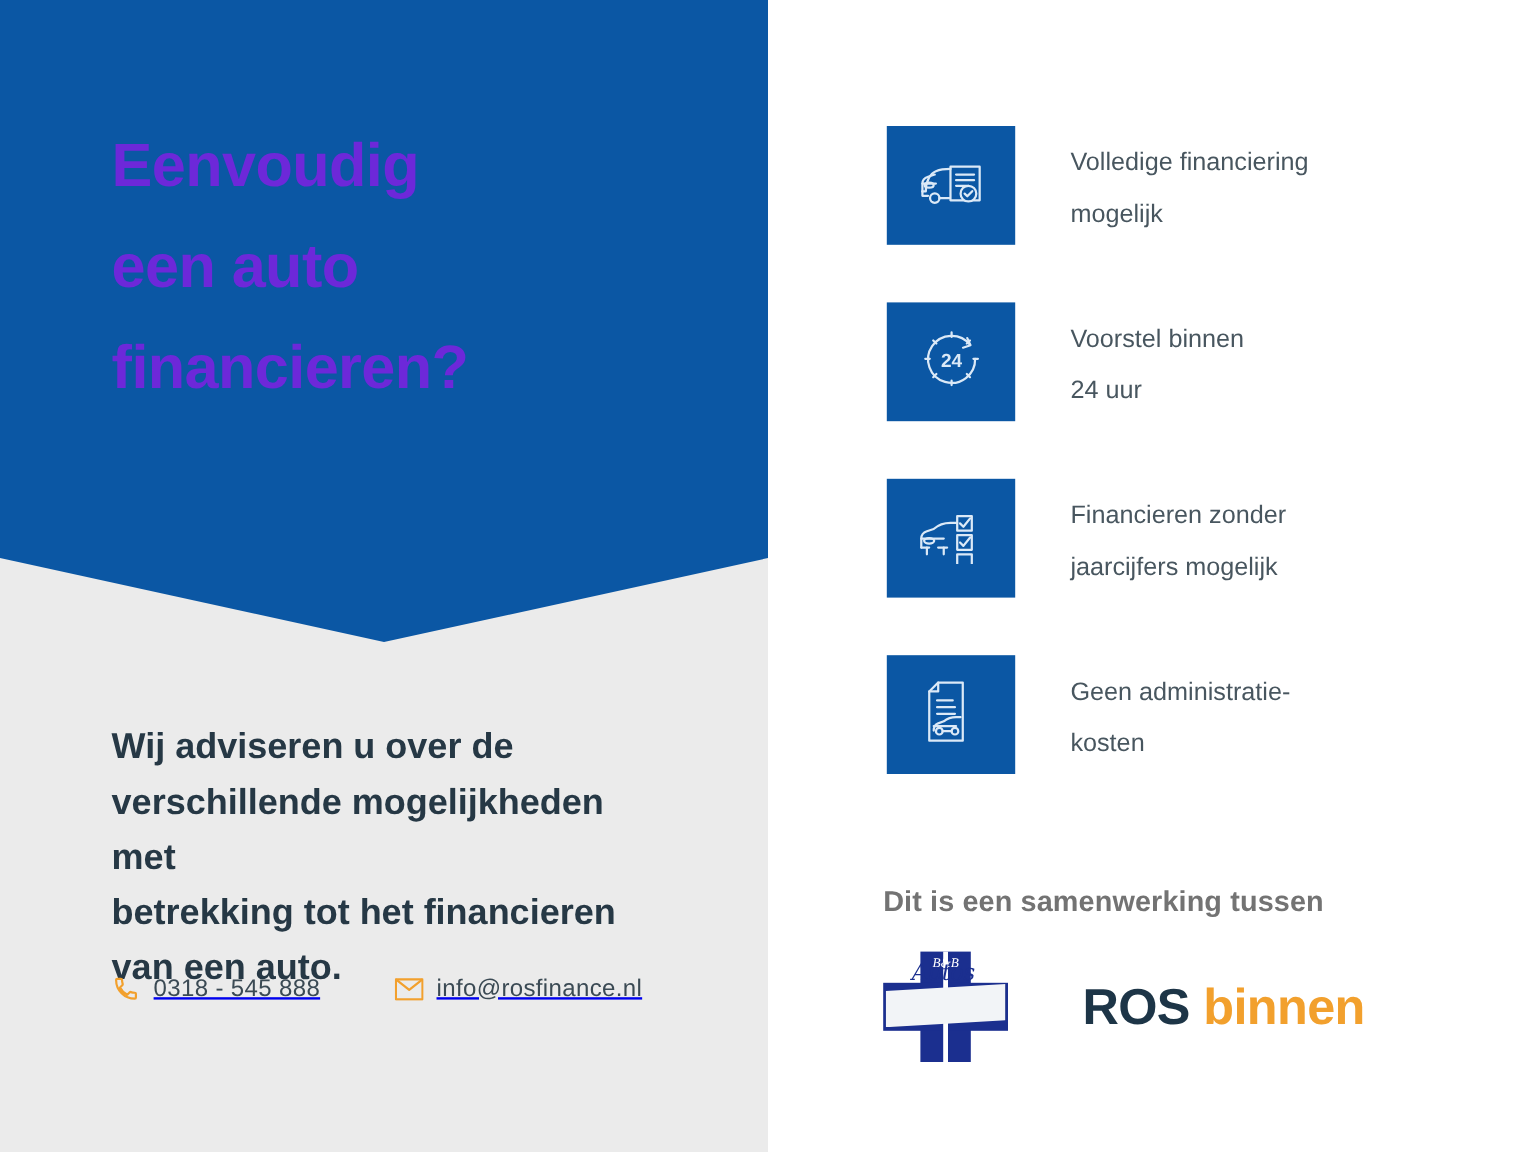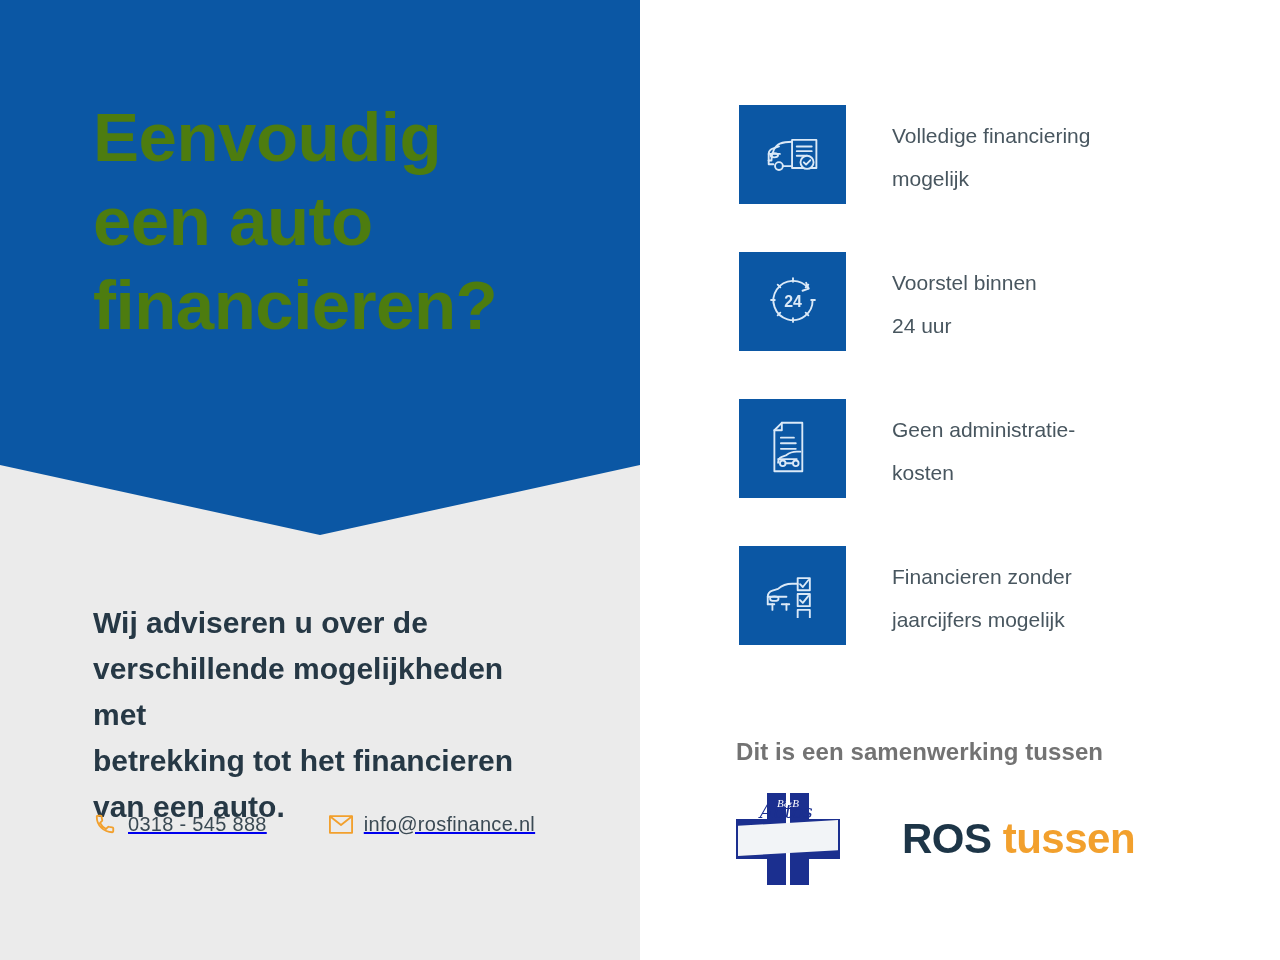--- a/index.html
+++ b/index.html
@@ -41,22 +41,22 @@
     background: #0B57A4;
     -webkit-clip-path: polygon(0 0, 640px 0, 640px 465px, 320px 535px, 0 465px);
     clip-path: polygon(0 0, 640px 0, 640px 465px, 320px 535px, 0 465px);
   }
 
   .headline {
     position: absolute;
     left: 93px;
     top: 96px;
     width: 520px;
-    color: #4d7c0f;
-    font-size: 69px;
+    color: #6d28d9;
+    font-size: 51px;
     line-height: 84px;
     font-weight: bold;
     letter-spacing: -0.5px;
     white-space: pre-line;
   }
 
   .body-copy {
     position: absolute;
     left: 93px;
     top: 600px;
@@ -313,72 +313,72 @@
             </svg>
           </span>
         </div>
         <div class="feature-label">Voorstel binnen
 24 uur</div>
       </div>
 
       <div class="feature">
         <div class="feature-tile">
           <span>
-            <svg width="50" height="54" viewBox="0 0 52 58" fill="none" stroke="#dbe9f7" stroke-width="2" stroke-linecap="round" stroke-linejoin="round">
-              <path d="M14 3h22v52H6V11z"></path>
-              <path d="M14 3v8H6"></path>
-              <path d="M13 19h14M13 25h16M13 31h16"></path>
-              <path d="M10 46c0-3 1.5-5.5 4-6.5l5-1.8c3-2.4 7-3.7 11-3.7h4"></path>
-              <path d="M10 42h20"></path>
-              <circle cx="15" cy="46.5" r="3"></circle>
-              <circle cx="29" cy="46.5" r="3"></circle>
-              <path d="M18 46.5h8"></path>
-            </svg>
-          </span>
-        </div>
-        <div class="feature-label">Geen administratie-
-kosten</div>
-      </div>
-
-      <div class="feature">
-        <div class="feature-tile">
-          <span>
             <svg width="58" height="48" viewBox="0 0 62 50" fill="none" stroke="#dbe9f7" stroke-width="2" stroke-linecap="round" stroke-linejoin="round">
               <path d="M4 36v-8c0-3 2-5.5 5-6.5l6-2c4-3.5 9-5.5 15-5.5h6"></path>
               <path d="M4 28h20"></path>
               <ellipse cx="11" cy="30" rx="4.5" ry="2.4"></ellipse>
               <path d="M4 36h7M19 36h8"></path>
               <path d="M9 36v6M24 36v6"></path>
               <rect x="36" y="8" width="13" height="13"></rect>
               <path d="M38.5 14.5l3 3 6-7.5"></path>
               <rect x="36" y="25" width="13" height="13"></rect>
               <path d="M38.5 31.5l3 3 6-7.5"></path>
               <rect x="36" y="42" width="13" height="13"></rect>
             </svg>
           </span>
         </div>
         <div class="feature-label">Financieren zonder
 jaarcijfers mogelijk</div>
       </div>
 
+      <div class="feature">
+        <div class="feature-tile">
+          <span>
+            <svg width="50" height="54" viewBox="0 0 52 58" fill="none" stroke="#dbe9f7" stroke-width="2" stroke-linecap="round" stroke-linejoin="round">
+              <path d="M14 3h22v52H6V11z"></path>
+              <path d="M14 3v8H6"></path>
+              <path d="M13 19h14M13 25h16M13 31h16"></path>
+              <path d="M10 46c0-3 1.5-5.5 4-6.5l5-1.8c3-2.4 7-3.7 11-3.7h4"></path>
+              <path d="M10 42h20"></path>
+              <circle cx="15" cy="46.5" r="3"></circle>
+              <circle cx="29" cy="46.5" r="3"></circle>
+              <path d="M18 46.5h8"></path>
+            </svg>
+          </span>
+        </div>
+        <div class="feature-label">Geen administratie-
+kosten</div>
+      </div>
+
     </div>
 
     <div class="partner">
       <div class="partner-title">Dit is een samenwerking tussen</div>
 
       <div class="partner-logos">
 
         <div class="bb-logo">
           <div class="bb-cross-v"></div>
           <div class="bb-cross-h"></div>
           <div class="bb-gap-v"></div>
           <div class="bb-top-text">B&amp;B</div>
           <div class="bb-banner"></div>
           <div class="bb-banner-text">Autos</div>
         </div>
 
-        <div class="ros-logo"><span class="ros-dark">ROS</span> <span class="ros-orange">tussen</span></div>
+        <div class="ros-logo"><span class="ros-dark">ROS</span> <span class="ros-orange">binnen</span></div>
 
       </div>
     </div>
 
   </div>
 </div>
 
 </body></html>

